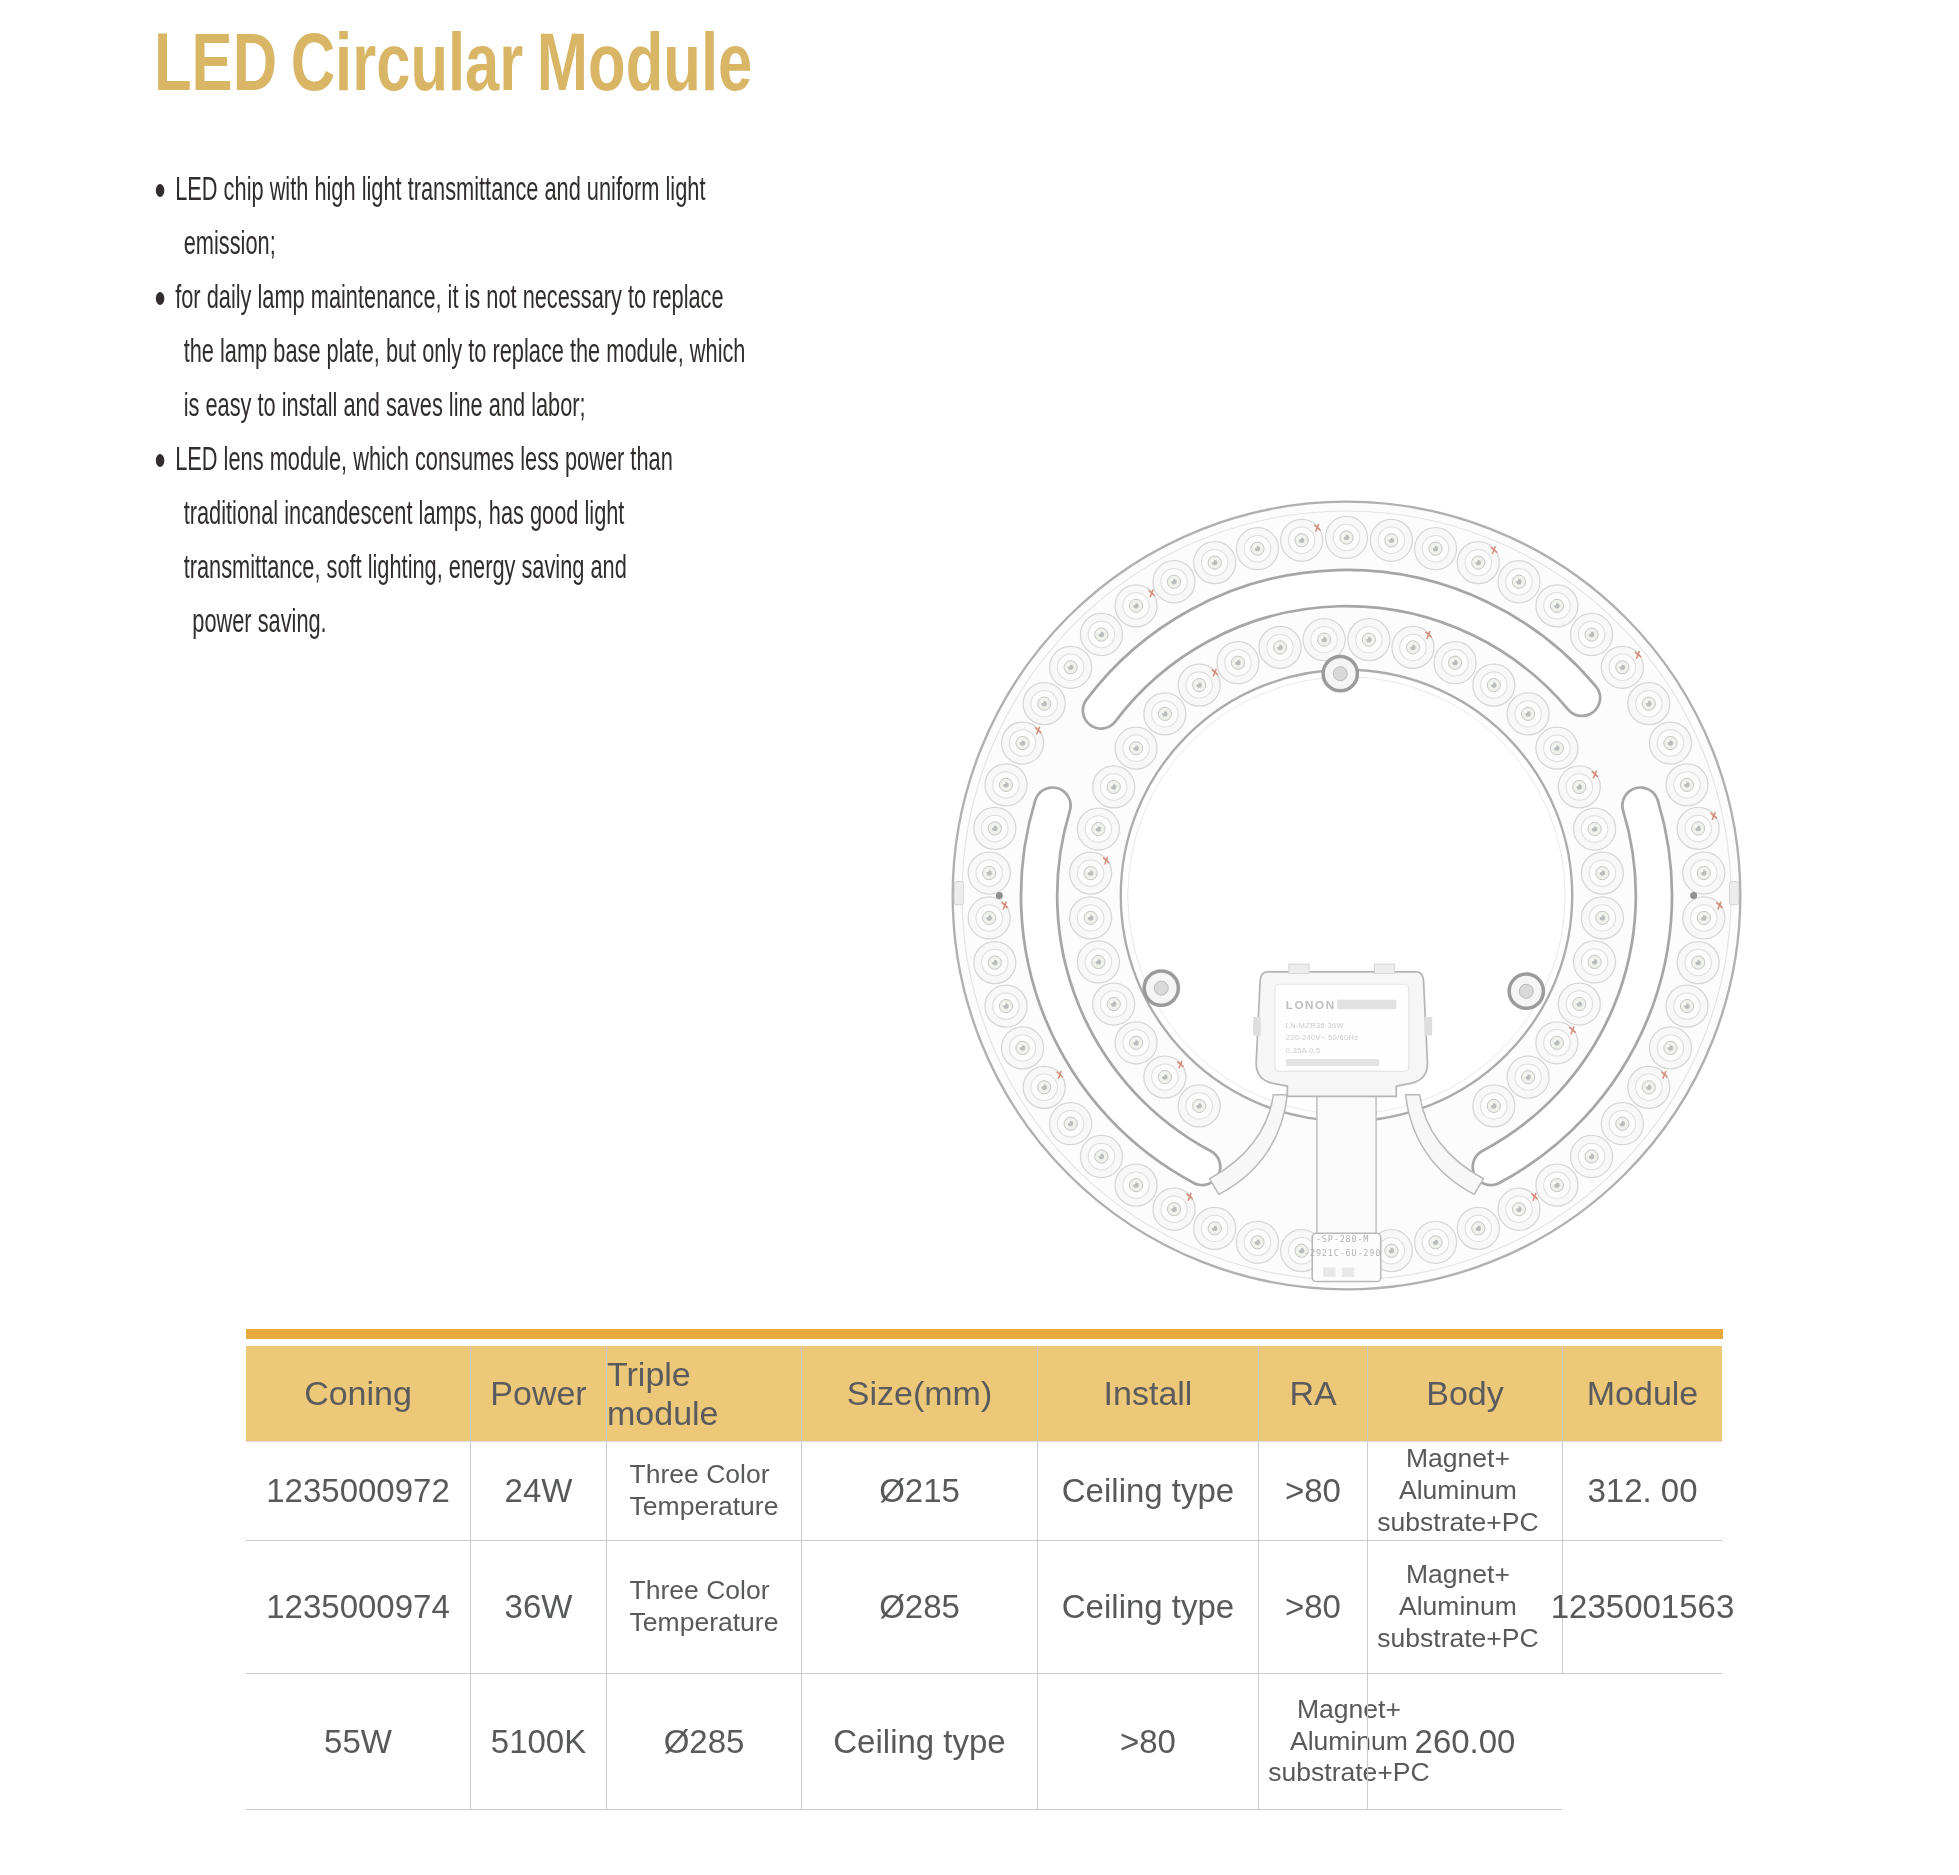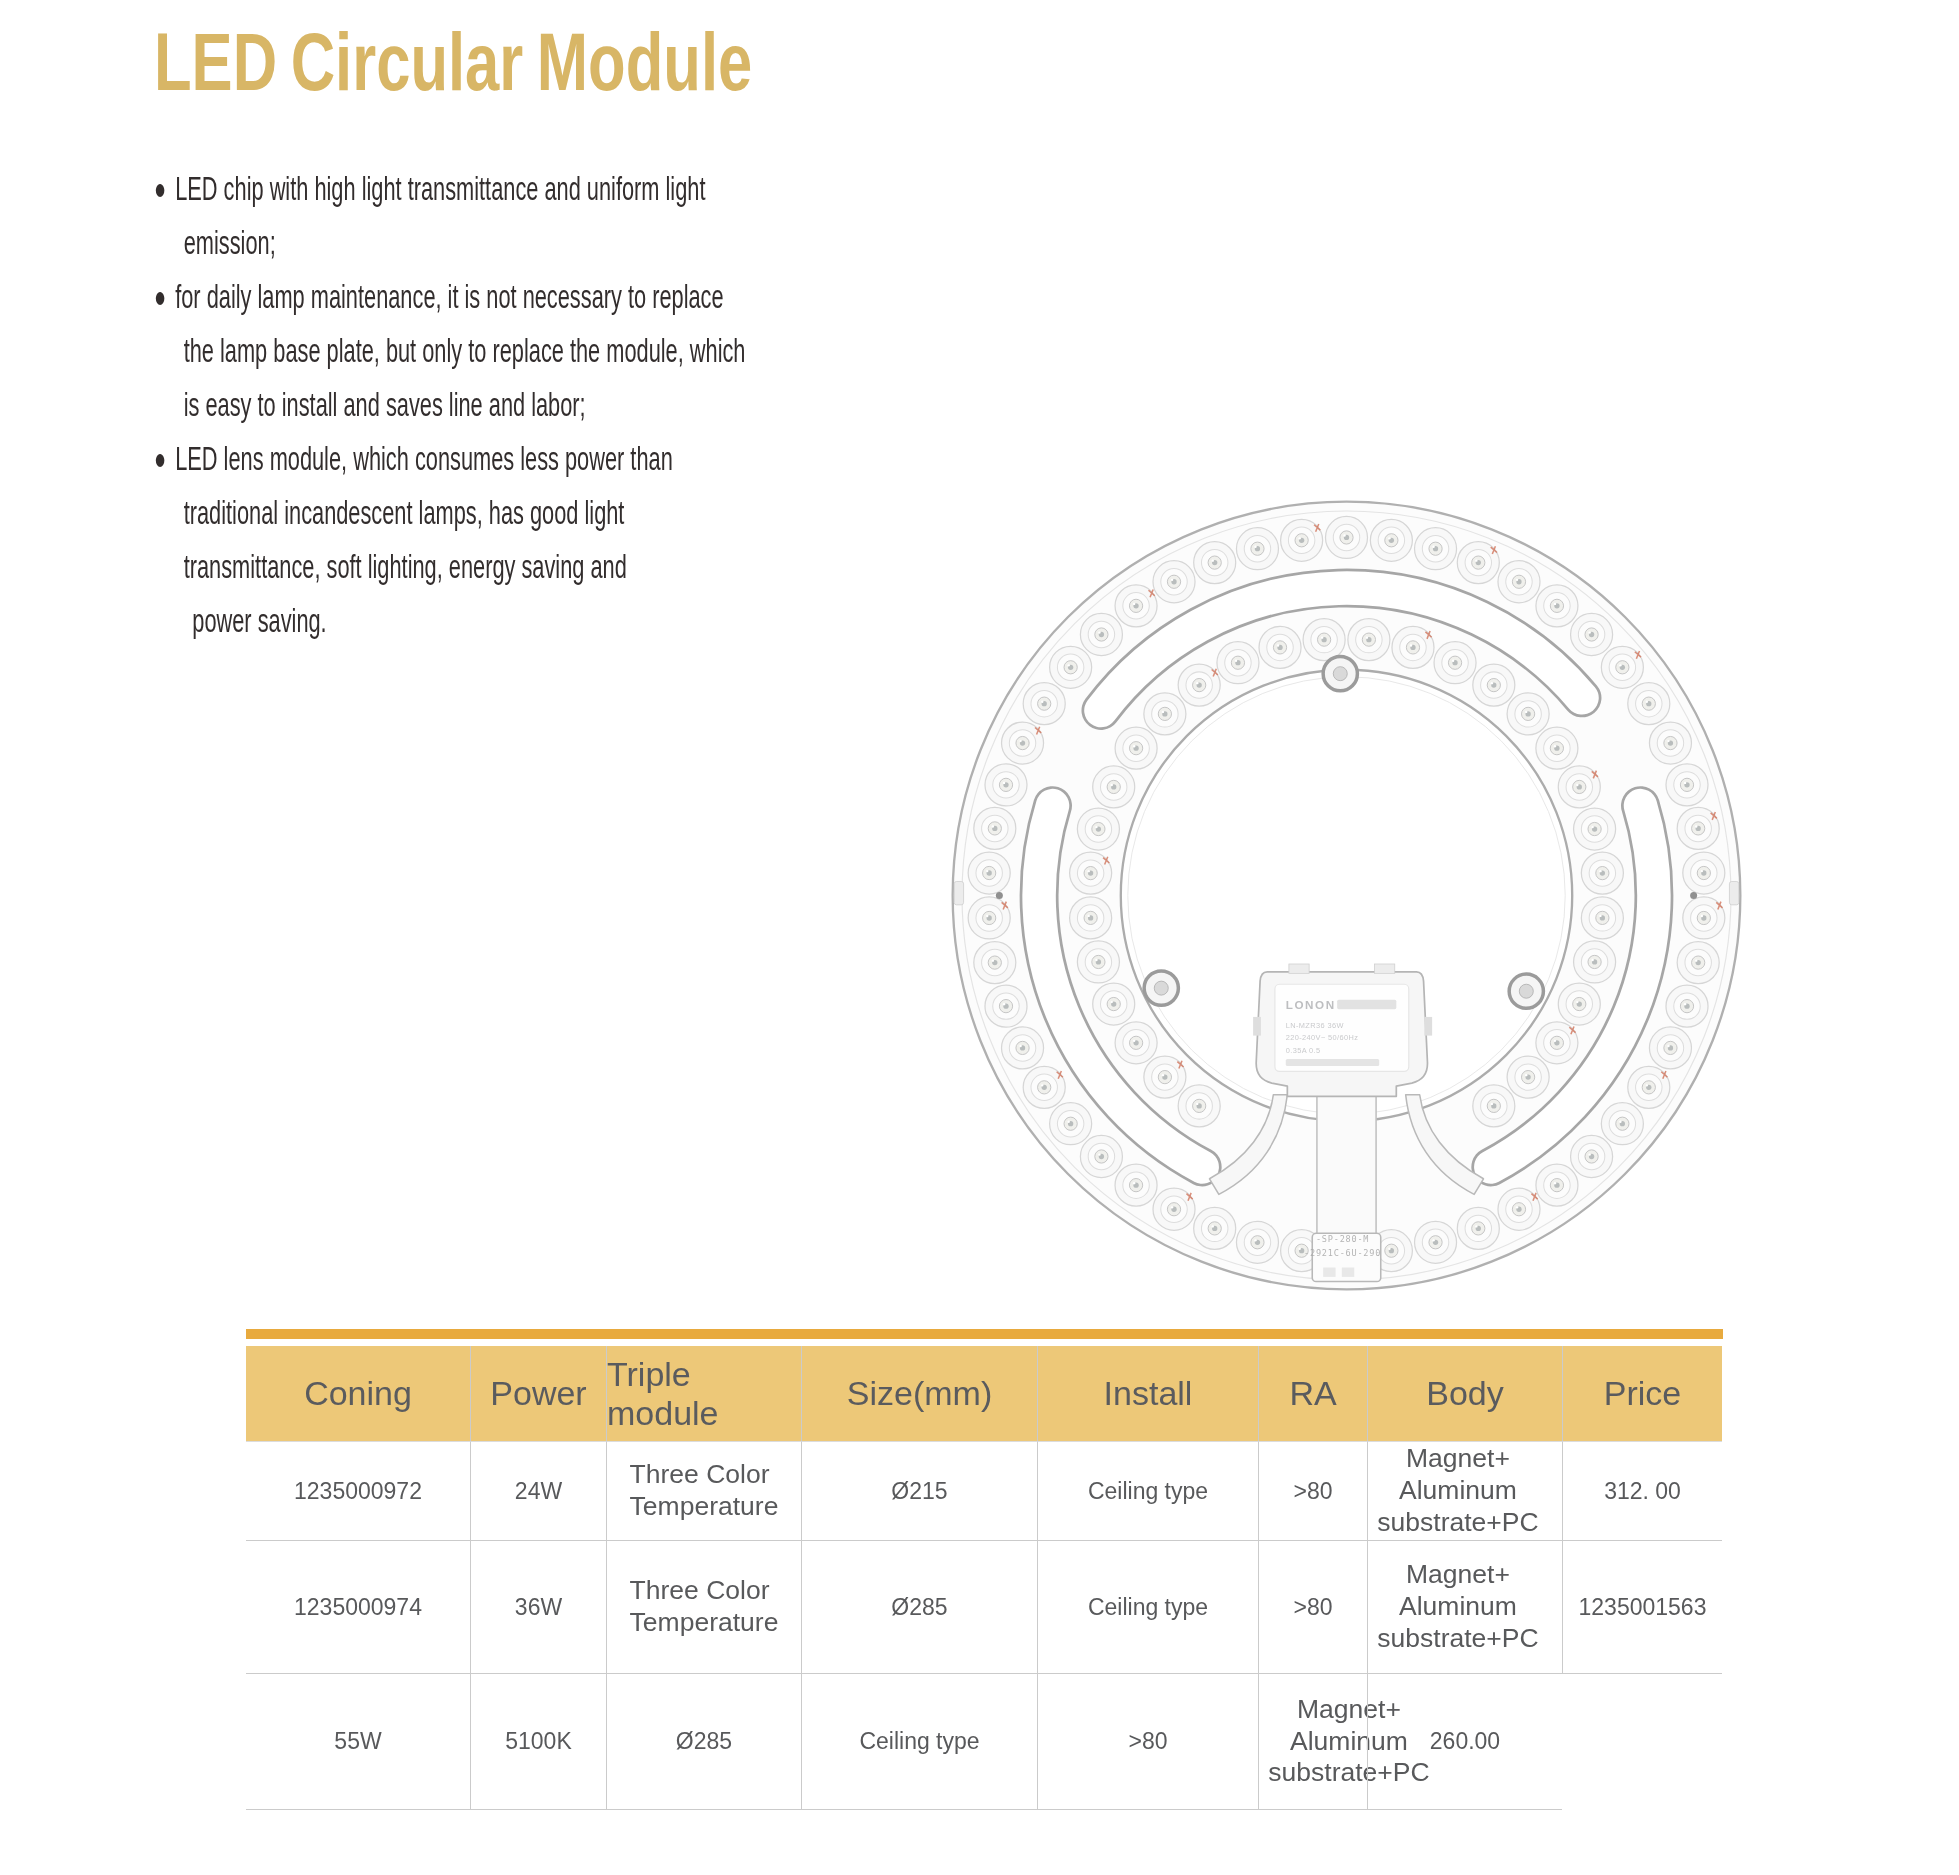--- a/index.html
+++ b/index.html
@@ -33,21 +33,21 @@
   
   .table-wrap{position:absolute;left:246px;top:1329px;width:1477px;}
   .stripe{height:10px;background:#e8aa3e;margin-bottom:7px;}
   .spec-table{
     display:grid;
     grid-template-columns:224px 136px 195px 236px 221px 109px 195px 160px;
     grid-template-rows:96px 99px 133px 136px;
   }
   .spec-table > div{
     display:flex;align-items:center;justify-content:center;
-    color:#58595b;font-size:23px;
+    color:#58595b;font-size:33px;
     border-left:1.6px solid #cbcbcb;
     border-bottom:1.6px solid #cbcbcb;
     box-sizing:border-box;
   }
   .spec-table > div:nth-child(8n+1){border-left:none;}
   .spec-table > .hcell{background:#edc878;font-size:34px;color:#5a5b5e;border-bottom-color:#dcdcdc;}
   .c-small{font-size:26.5px !important;line-height:1.2;white-space:pre-line;}
   .c-left{justify-content:flex-start !important;padding-left:9.3px;text-align:center;}
 </style>
 </head>
@@ -559,21 +559,21 @@
 <div class="table-wrap">
   <div class="stripe"></div>
   <div class="spec-table">
     <div class="hcell">Coning</div>
     <div class="hcell">Power</div>
     <div class="hcell">Triple module</div>
     <div class="hcell">Size(mm)</div>
     <div class="hcell">Install</div>
     <div class="hcell">RA</div>
     <div class="hcell">Body</div>
-    <div class="hcell">Price</div>
+    <div class="hcell">Module</div>
 
     <div>1235000972</div>
     <div>24W</div>
     <div class="c-small">Three Color
 Temperature</div>
     <div>Ø215</div>
     <div>Ceiling type</div>
     <div>&gt;80</div>
     <div class="c-small c-left">Magnet+
 Aluminum

